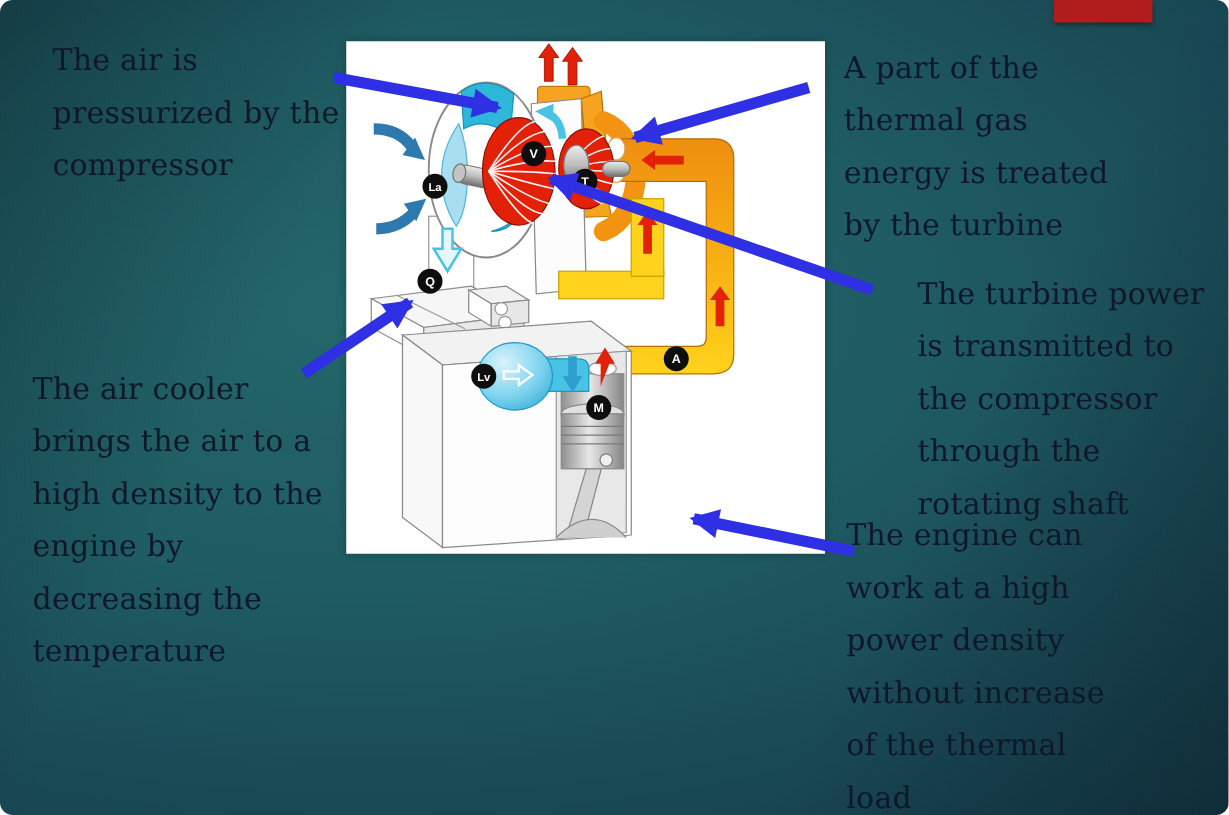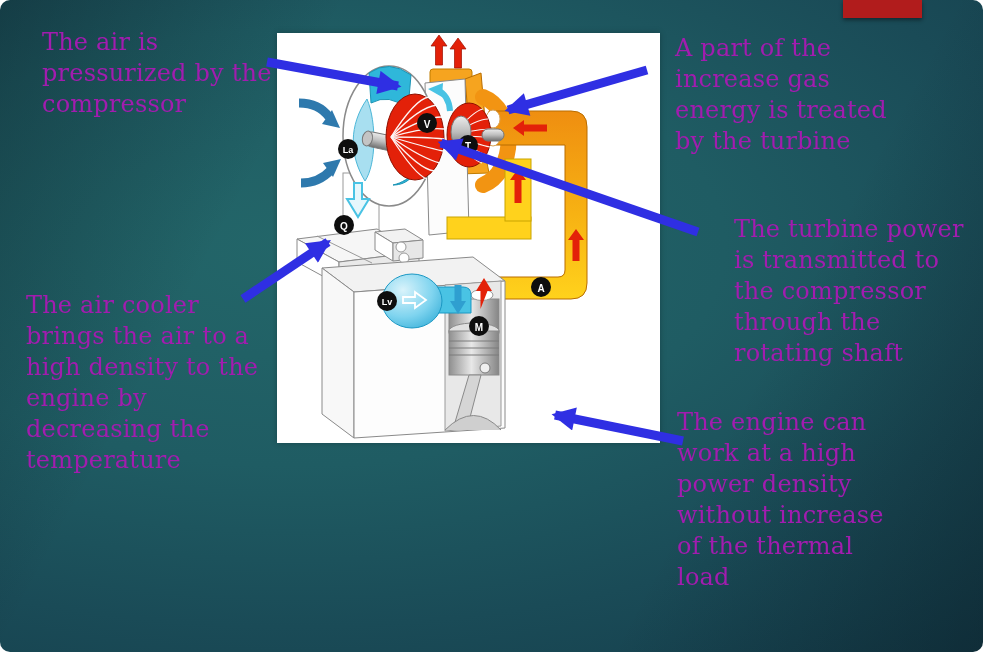--- a/index.html
+++ b/index.html
@@ -4,21 +4,21 @@
 <style>
   html,body{margin:0;padding:0;background:#ffffff;}
   .stage{position:relative;width:983px;height:652px;overflow:hidden;
          font-family:"DejaVu Serif","Liberation Serif",serif;}
   .slide{position:absolute;inset:0;border-radius:10px;
          background:
            linear-gradient(118deg, rgba(8,22,30,.38) 0%, rgba(8,22,30,0) 26%, rgba(8,22,30,0) 72%, rgba(8,22,30,.42) 100%),
            radial-gradient(115% 88% at 30% 38%, #236669 0%, #1f5c63 38%, #1a4b57 66%, #133a48 100%);}
   .accent-bar{position:absolute;left:843px;top:0;width:79px;height:18px;
               box-shadow:0 2px 4px rgba(0,0,0,.45);}
-  .caption{position:absolute;color:#a21caf;font-size:24px;line-height:31px;
+  .caption{position:absolute;color:#0f172a;font-size:24px;line-height:42px;
            white-space:pre-line;letter-spacing:.2px;}
   #cap-compressor{left:42px;top:27px;}
   #cap-exhaust{left:675px;top:33px;}
   #cap-turbine-power{left:734px;top:214px;}
   #cap-air-cooler{left:26px;top:290px;}
   #cap-engine{left:677px;top:407px;}
   .panel{position:absolute;left:277px;top:33px;width:383px;height:410px;
          background:#ffffff;box-shadow:0 0 6px rgba(0,0,0,.25);}
   .panel svg{display:block;width:383px;height:410px;}
   #arrow-layer{position:absolute;inset:0;width:983px;height:652px;pointer-events:none;}
@@ -30,21 +30,21 @@
 <body>
 
 <div class="stage">
   <div class="slide"></div>
   <div class="accent-bar" id="accent-bar" style="background: rgb(177, 28, 28);"></div>
 
   <div class="caption" id="cap-compressor">The air is
 pressurized by the
 compressor</div>
   <div class="caption" id="cap-exhaust">A part of the
-increase gas
+thermal gas
 energy is treated
 by the turbine</div>
   <div class="caption" id="cap-turbine-power">The turbine power
 is transmitted to
 the compressor
 through the
 rotating shaft</div>
   <div class="caption" id="cap-air-cooler">The air cooler
 brings the air to a
 high density to the

